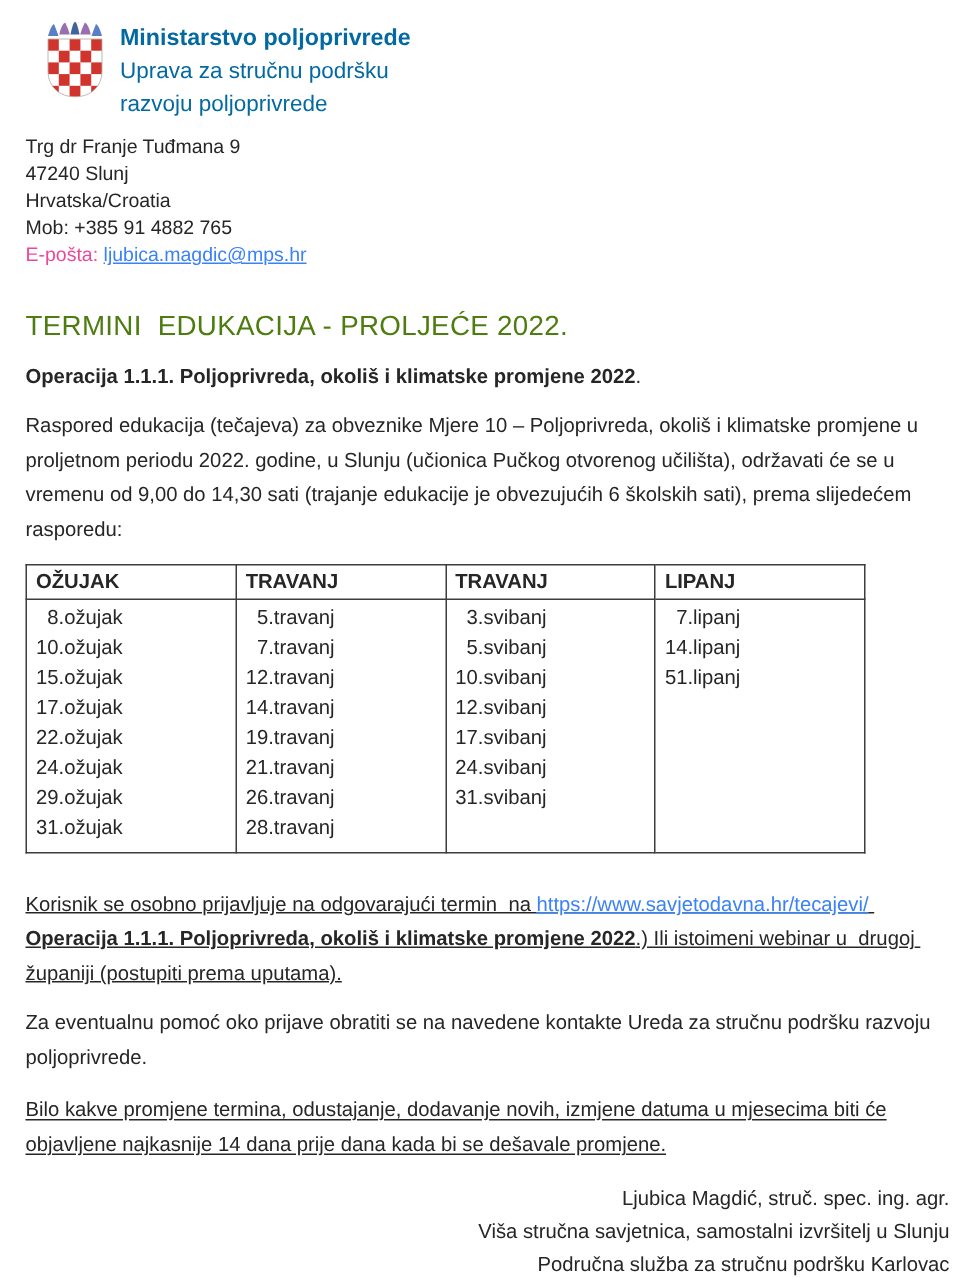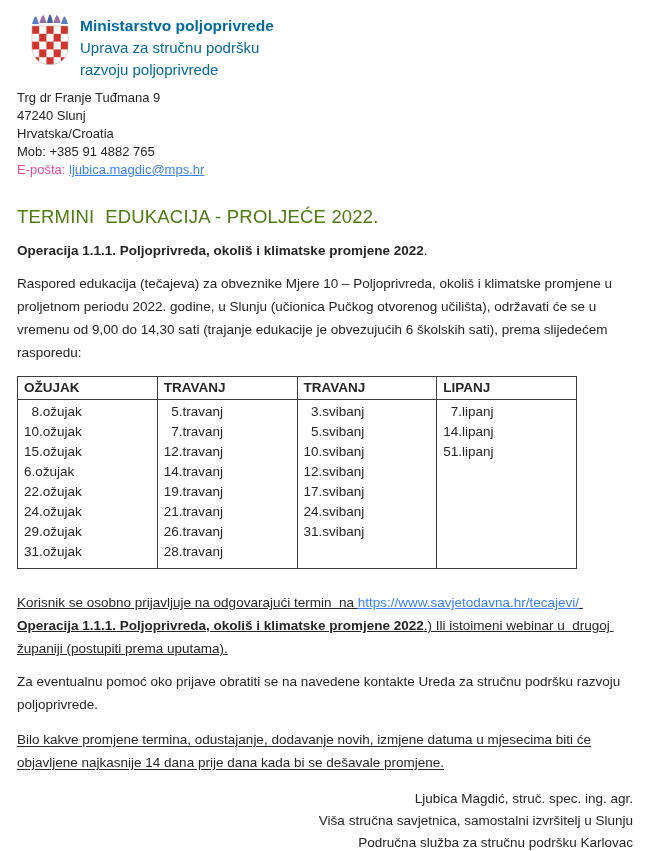--- a/index.html
+++ b/index.html
@@ -197,21 +197,21 @@
       <th>TRAVANJ</th>
       <th>LIPANJ</th>
     </tr>
   </thead>
   <tbody>
     <tr>
       <td>
         <div class="date-line">  8.ožujak</div>
         <div class="date-line">10.ožujak</div>
         <div class="date-line">15.ožujak</div>
-        <div class="date-line">6.ožujak</div>
+        <div class="date-line">17.ožujak</div>
         <div class="date-line">22.ožujak</div>
         <div class="date-line">24.ožujak</div>
         <div class="date-line">29.ožujak</div>
         <div class="date-line">31.ožujak</div>
       </td>
       <td>
         <div class="date-line">  5.travanj</div>
         <div class="date-line">  7.travanj</div>
         <div class="date-line">12.travanj</div>
         <div class="date-line">14.travanj</div>

